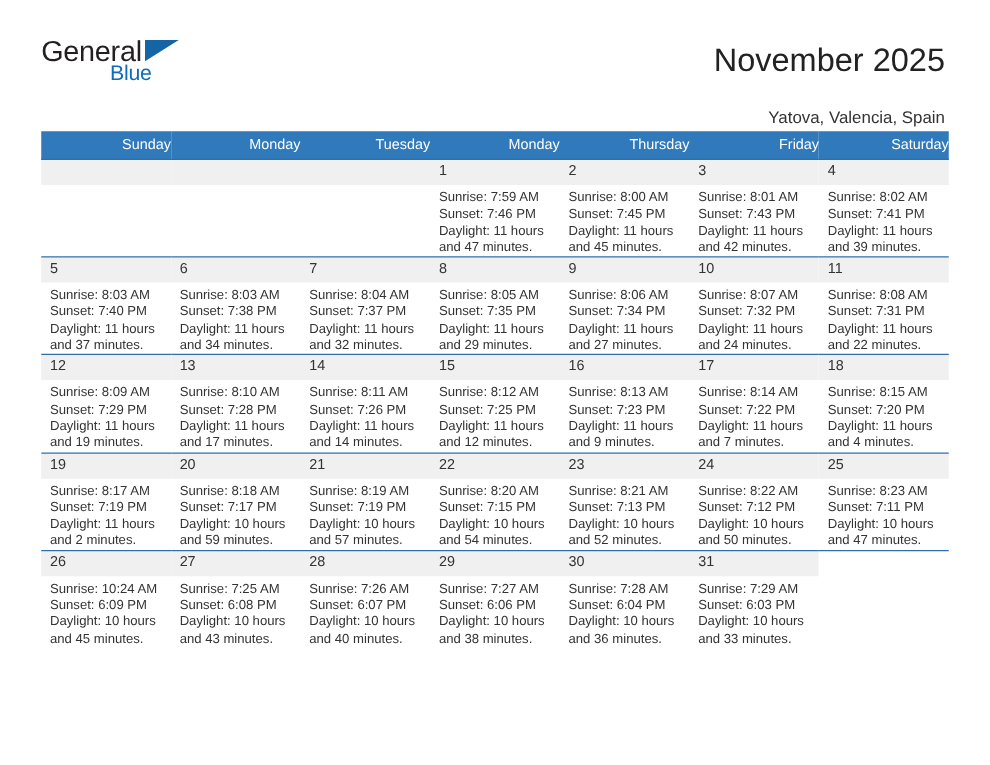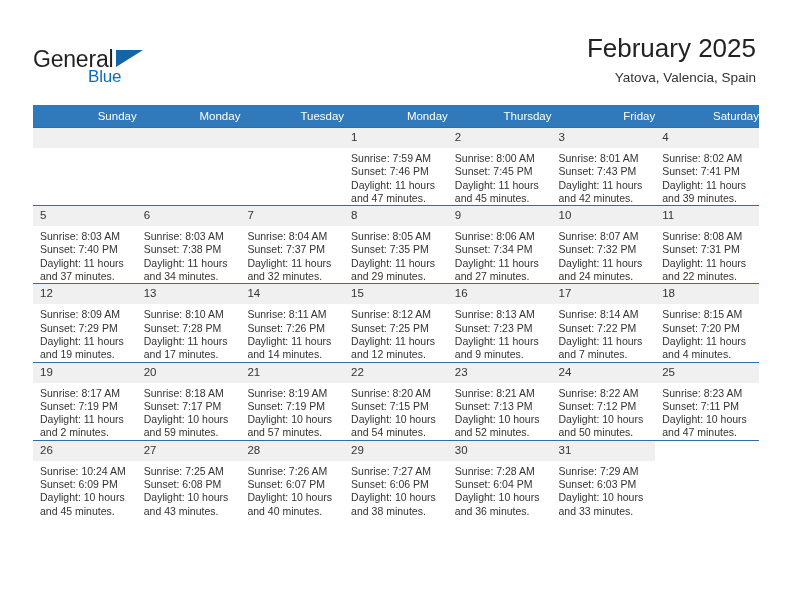--- a/index.html
+++ b/index.html
@@ -25,21 +25,21 @@
   .header {
     position: absolute;
     left: 0;
     top: 0;
     width: 792px;
     height: 104px;
   }
   .logo {
     position: absolute;
     left: 33px;
-    top: 46px;
+    top: 28px;
     width: 140px;
     height: 48px;
   }
   .logo-general {
     position: absolute;
     left: 0;
     top: 0;
     font-size: 23px;
     letter-spacing: -0.2px;
     color: #231f20;
@@ -73,21 +73,21 @@
     font-size: 26px;
     color: #222222;
     font-weight: normal;
     line-height: 32px;
     white-space: nowrap;
   }
   .cal-subtitle {
     font-size: 13.5px;
     color: #333333;
     line-height: 20px;
-    margin-top: 4px;
+    margin-top: 20px;
     white-space: nowrap;
   }
 
   
   .calendar {
     position: absolute;
     left: 33px;
     top: 105px;
     width: 726px;
     border-collapse: collapse;
@@ -144,21 +144,21 @@
 
   <div class="header">
 
     <div class="logo">
       <span class="logo-general">General</span>
       <span class="logo-tri"></span>
       <span class="logo-blue">Blue</span>
     </div>
 
     <div class="title-block">
-      <div class="cal-title">February 2025</div>
+      <div class="cal-title">November 2025</div>
       <div class="cal-subtitle">Yatova, Valencia, Spain</div>
     </div>
 
   </div>
 
   <table class="calendar">
     <thead>
       <tr>
         <th>Sunday</th>
         <th>Monday</th>

